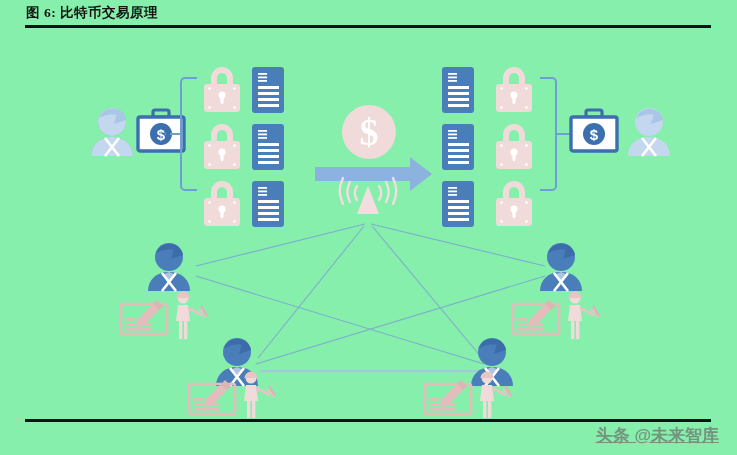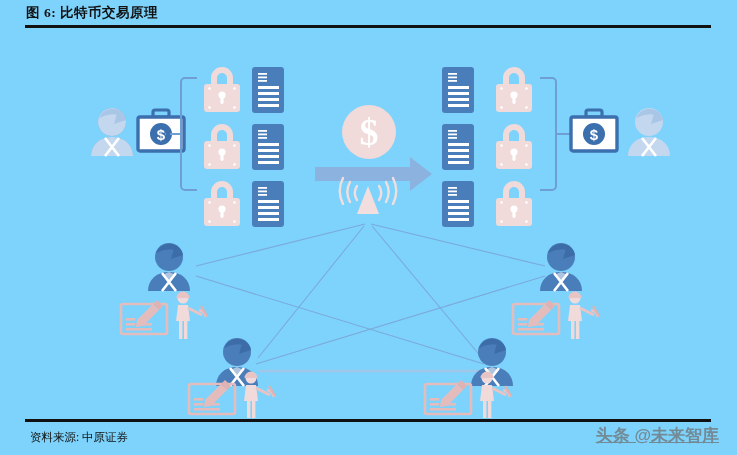--- a/index.html
+++ b/index.html
@@ -1,18 +1,18 @@
 <!DOCTYPE html>
 <html><head>
 <meta charset="utf-8">
 <style>
   html,body{margin:0;padding:0;background:#fff;}
   body{width:737px;height:455px;overflow:hidden;
        font-family:"Liberation Serif","DejaVu Serif",serif;color:#111;}
-  .page{position:relative;width:737px;height:455px;background:#7dd3fc;box-sizing:border-box;}
+  .page{position:relative;width:737px;height:455px;background:#86efac;box-sizing:border-box;}
 
   .title{position:absolute;left:26px;top:4px;font-size:13.5px;font-weight:bold;letter-spacing:.5px;
          font-family:"Liberation Serif","DejaVu Serif",serif;white-space:nowrap;}
   .rule-top{position:absolute;left:25px;top:25px;width:686px;height:2.5px;background:#111;}
   .rule-bottom{position:absolute;left:25px;top:419px;width:686px;height:2.5px;background:#111;}
   .source{position:absolute;left:30px;top:430px;font-size:11.5px;white-space:nowrap;
           font-family:"Liberation Serif","DejaVu Serif",serif;}
   .watermark{position:absolute;right:18px;top:424px;font-size:17px;font-weight:bold;color:#6f6f6f;
              opacity:.72;white-space:nowrap;font-family:"Liberation Sans","DejaVu Sans",sans-serif;text-decoration:underline;}
 
@@ -243,16 +243,15 @@
             <use href="#ledgerGlyph"></use>
           </g>
         <g transform="translate(472,342)">
             <use href="#minerGlyph"></use>
           </g>
       </g>
     </svg>
   </div>
 
   <div class="rule-bottom"></div>
-  <div class="source">资料来源: 中原证券</div>
   <div class="watermark">头条 @未来智库</div>
 
 </div>
 
 </body></html>

